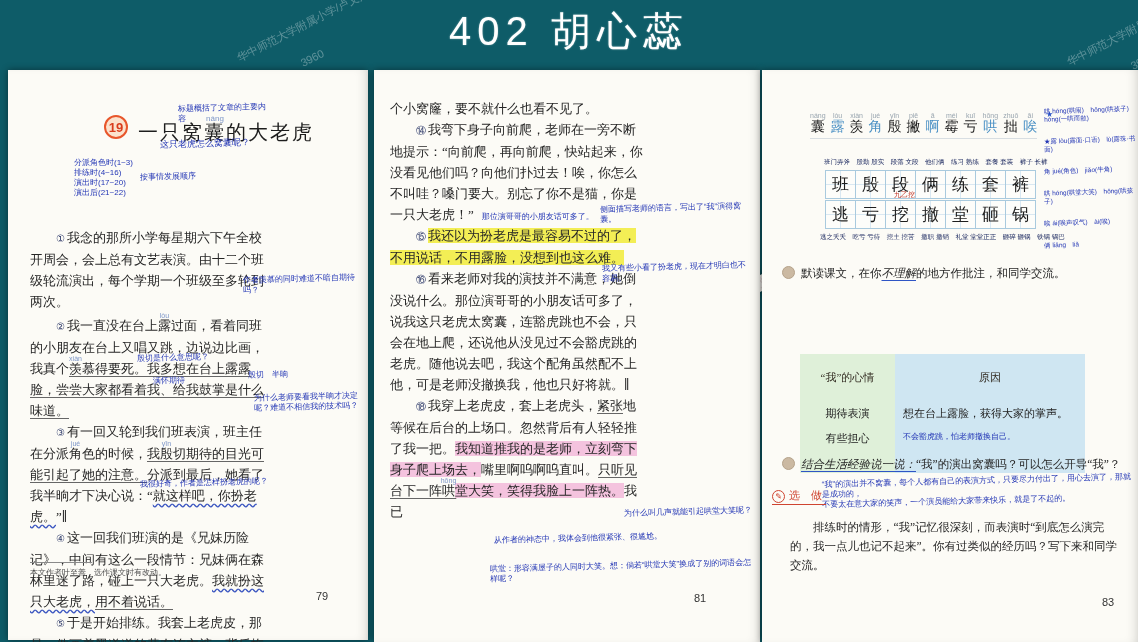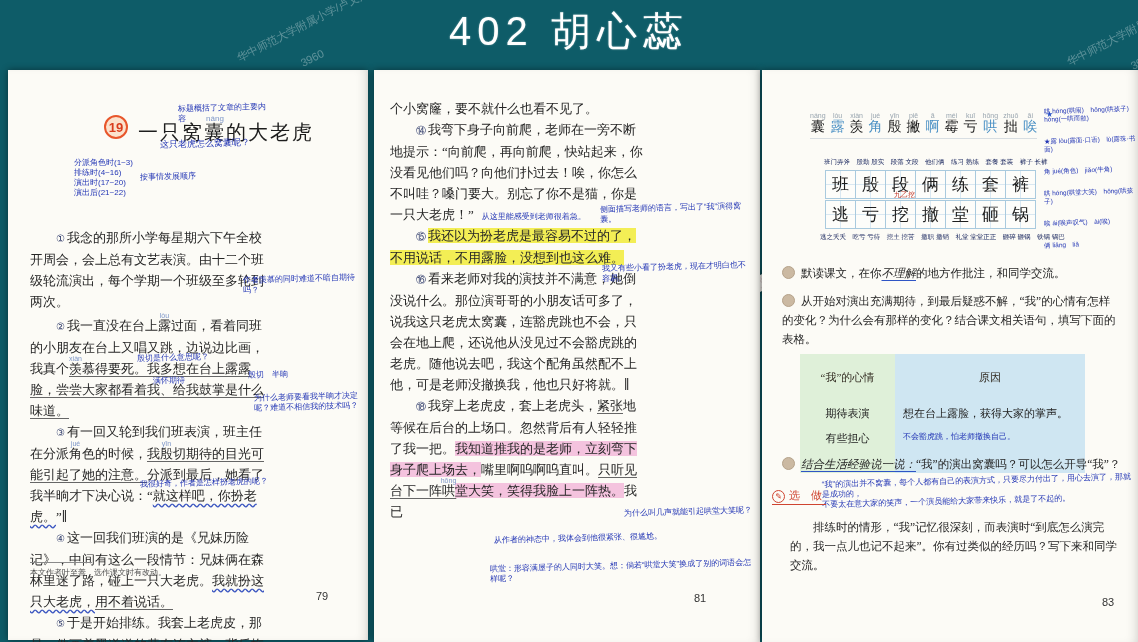--- a/index.html
+++ b/index.html
@@ -136,21 +136,21 @@
   <div class="hw-abs" style="left:132px; top:408px; width:130px;">我很好奇，作者是怎样扮老虎的呢？</div>
 
   <div class="footrule" style="left:22px; top:492px;"></div>
   <div class="footnote" style="left:22px; top:497px;">本文作者叶至善，选作课文时有改动。</div>
   <div class="pagenum" style="left:308px; top:520px;">79</div>
 </div>
 
 <div class="page" id="page81">
   <div class="flow" style="left:16px; top:28px; width:256px;">
     <p class="para noindent"><span>个小窝窿，要不就什么也看不见了。</span></p>
-    <p class="para"><span class="pn">⑭</span><span>我弯下身子向前爬，老师在一旁不断地提示：“向前爬，再向前爬，快站起来，你没看见他们吗？向他们扑过去！唉，你怎么不叫哇？嗓门要大。别忘了你不是猫，你是一只大老虎！”</span><span class="hw">　从这里能感受到老师很着急。</span></p>
+    <p class="para"><span class="pn">⑭</span><span>我弯下身子向前爬，老师在一旁不断地提示：“向前爬，再向前爬，快站起来，你没看见他们吗？向他们扑过去！唉，你怎么不叫哇？嗓门要大。别忘了你不是猫，你是一只大老虎！”</span><span class="hw">　那位演哥哥的小朋友话可多了。</span></p>
     <p class="para"><span class="pn">⑮</span><span class="hy">我还以为扮老虎是最容易不过的了，不用说话，不用露脸，没想到也这么难。</span></p>
     <p class="para"><span class="pn">⑯</span><span>看来老师对我的演技并不满意，她倒没说什么。那位演哥哥的小朋友话可多了，说我这只老虎太窝囊，连豁虎跳也不会，只会在地上爬，还说他从没见过不会豁虎跳的老虎。随他说去吧，我这个配角虽然配不上他，可是老师没撤换我，他也只好将就。∥</span></p>
     <p class="para"><span class="pn">⑱</span><span>我穿上老虎皮，套上老虎头，</span><span class="u">紧张</span><span>地等候在后台的上场口。忽然背后有人轻轻推了我一把。</span><span class="hp">我知道推我的是老师，立刻弯下身子爬上场去，</span><span>嘴里啊呜啊呜直叫。</span><span class="u">只听见台下一阵</span><ruby class="u"><span>哄</span><rt>hōng</rt></ruby><span class="hp">堂大笑，笑得我脸上一阵热。</span><span>我已</span></p>
   </div>
 
   <div class="hw-abs" style="left:226px; top:133px; width:148px;">侧面描写老师的语言，写出了“我”演得窝囊。</div>
   <div class="hw-abs" style="left:228px; top:192px; width:150px;">我又有些小看了扮老虎，现在才明白也不容易。</div>
   <div class="hw-abs" style="left:250px; top:437px; width:132px;">为什么叫几声就能引起哄堂大笑呢？</div>
   <div class="hw-abs" style="left:120px; top:463px; width:210px;">从作者的神态中，我体会到他很紧张、很尴尬。</div>
   <div class="hw-abs" style="left:116px; top:491px; width:268px;">哄堂：形容满屋子的人同时大笑。想：倘若“哄堂大笑”换成了别的词语会怎样呢？</div>
@@ -203,23 +203,20 @@
       <div>角 jué(角色)　jiǎo(牛角)</div>
       <div>哄 hōng(哄堂大笑)　hǒng(哄孩子)</div>
       <div>唉 āi(唉声叹气)　ài(唉)</div>
       <div>俩 liǎng　liǎ</div>
     </div>
 
   <div class="exline" style="left:20px; top:194px; width:330px;">
     <span class="exicon"></span><span><span>默读课文，在你</span><span class="ub">不理解</span><span>的地方作批注，和同学交流。</span></span>
   </div>
 
-  <div class="exline" style="left:20px; top:222px; width:338px;">
-    <span class="exicon"></span><span>从开始对演出充满期待，到最后疑惑不解，“我”的心情有怎样的变化？为什么会有那样的变化？结合课文相关语句，填写下面的表格。</span>
-  </div>
 
   <table class="mood-table" style="left:38px; top:284px;">
     <tbody>
         <tr>
       <th class="c-mood">“我”的心情</th>
       <th class="c-reason">原因</th>
     </tr>
     <tr>
       <td class="c-mood">期待表演</td>
       <td class="c-reason">想在台上露脸，获得大家的掌声。</td>

